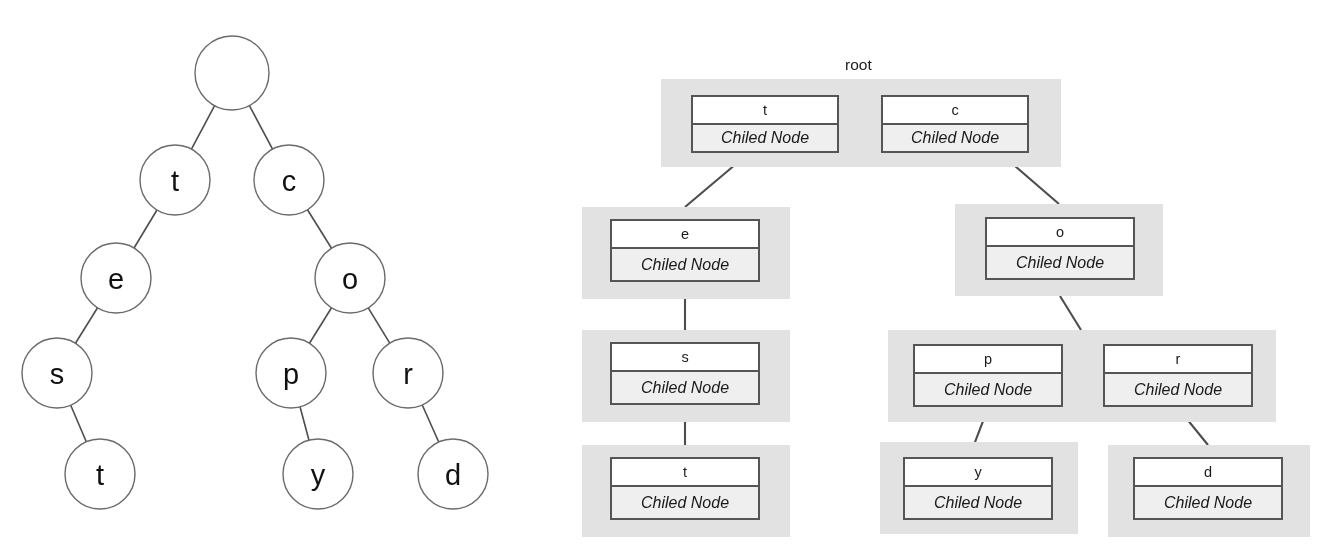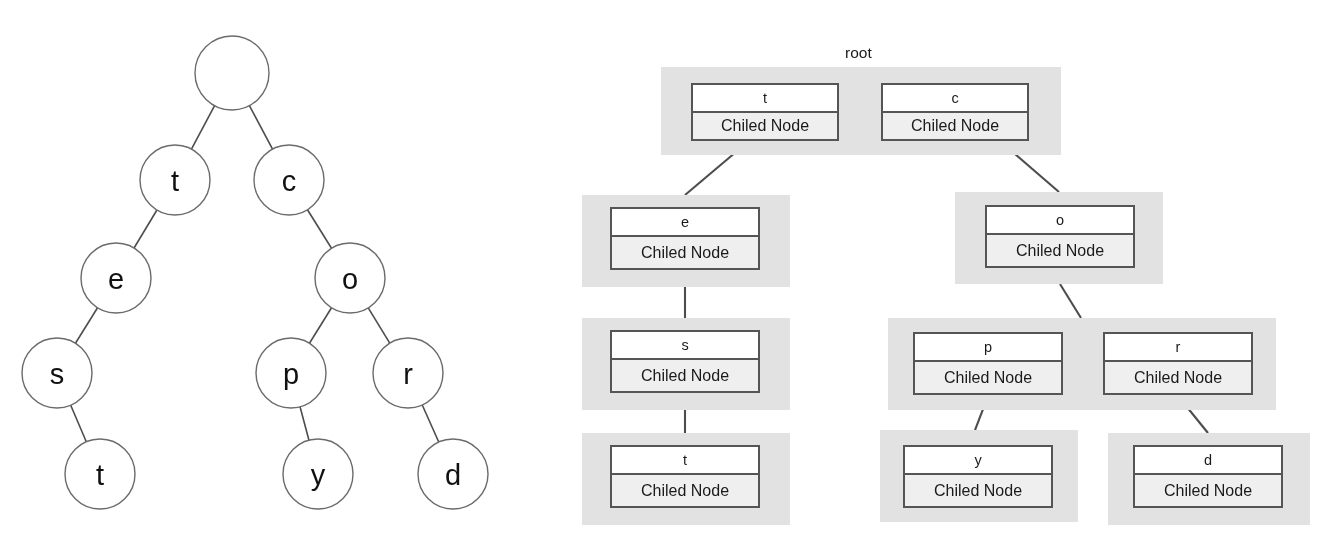--- a/index.html
+++ b/index.html
@@ -40,21 +40,21 @@
     font-family: "Liberation Sans", sans-serif;
     font-size: 29px;
     fill: #111111;
     text-anchor: middle;
     dominant-baseline: central;
   }
   
   #box-layer {
     position: absolute;
     left: 0;
-    top: 0;
+    top: 12px;
     width: 1328px;
     height: 471px;
     border-radius: 28px;
   }
   #link-svg {
     position: absolute;
     left: 0;
     top: 0;
     width: 1328px;
     height: 545px;
@@ -92,20 +92,21 @@
   }
   .node-card .card-body {
     flex: 1 1 auto;
     background: #efefef;
     display: flex;
     align-items: center;
     justify-content: center;
     font-size: 16px;
     color: #1a1a1a;
     line-height: 1;
+    font-style: italic;
   }
   .root-caption {
     position: absolute;
     font-size: 15.5px;
     color: #1a1a1a;
     white-space: nowrap;
   }
 </style>
 </head>
 <body>

